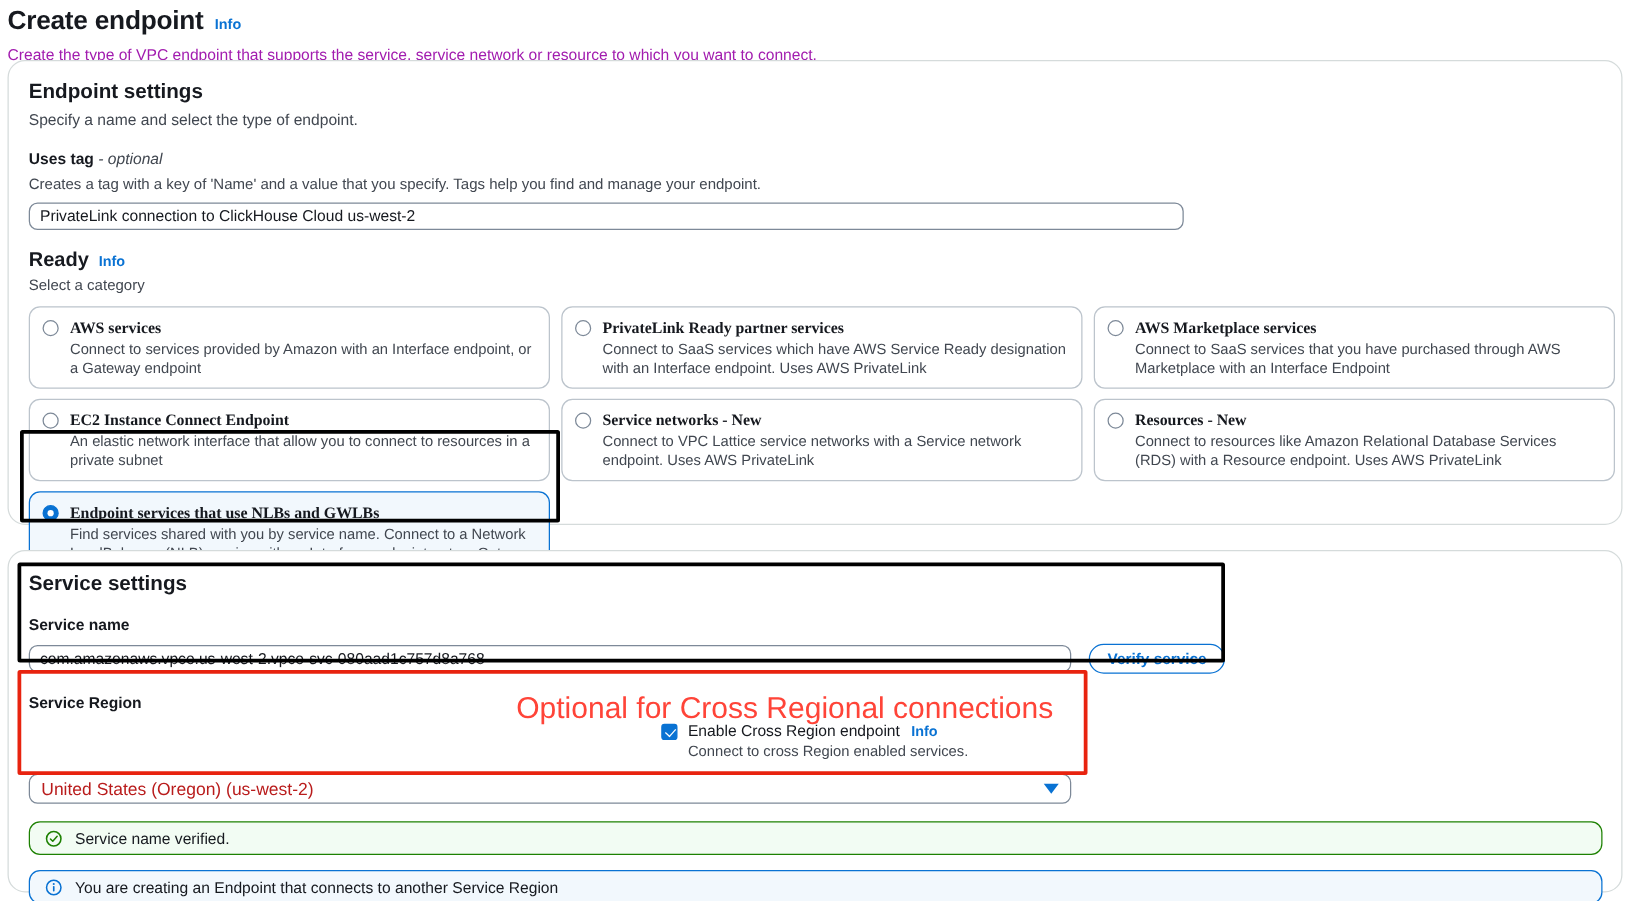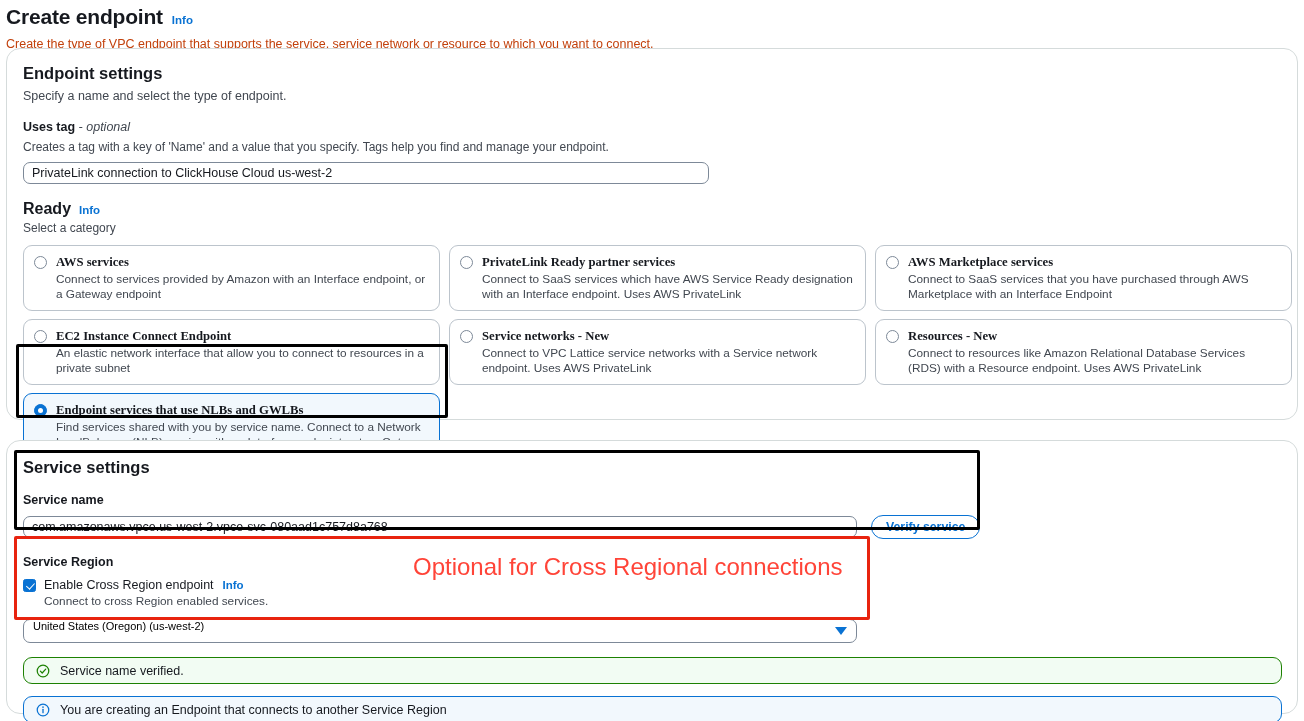--- a/index.html
+++ b/index.html
@@ -18,21 +18,21 @@
   .page-title-row { display: flex; align-items: baseline; gap: 9px; }
   .page-title {
     font-size: 21px; font-weight: bold; letter-spacing: -0.2px;
     color: #16191f; line-height: 26px;
   }
   .info-link {
     font-size: 11.5px; color: #0972d3; font-weight: bold;
     text-decoration: none; cursor: pointer;
   }
   .page-subtitle {
-    font-size: 12.5px; color: #c2410c; margin-top: 6px; line-height: 17px;
+    font-size: 12.5px; color: #a21caf; margin-top: 6px; line-height: 17px;
   }
 
   
   .panel {
     position: absolute;
     background: #ffffff;
     border: 1px solid #d5dbdb;
     border-radius: 14px;
   }
   #endpoint-settings-panel { left: 6px; top: 48px; width: 1292px; height: 372px; }
@@ -157,21 +157,21 @@
     color: #0972d3;
     font-family: "Liberation Sans", sans-serif;
     font-size: 12.3px;
     font-weight: bold;
     padding: 0 14px;
     cursor: pointer;
     line-height: 22px;
     white-space: nowrap;
   }
 
-  .checkbox-row { display: flex; gap: 8px; align-items: flex-start; }
+  .checkbox-row { display: flex; gap: 8px; align-items: flex-start; justify-content: center; }
   .checkbox-box {
     flex: 0 0 auto;
     width: 13px; height: 13px;
     border-radius: 2.5px;
     background: #0972d3;
     border: 1px solid #0972d3;
     position: relative;
     margin-top: 2px;
   }
   .checkbox-box::after {
@@ -189,24 +189,24 @@
   .cb-desc {
     font-size: 11.8px; color: #414750; line-height: 15px; margin-top: 1px;
   }
 
   .select-box {
     position: relative;
     height: 24px;
     border: 1px solid #7d8998;
     border-radius: 7px;
     background: #ffffff;
-    display: flex; 
+    display: flex; align-items: center;
     padding: 0 9px;
-    font-size: 11px;
-    color: #000000;
+    font-size: 14px;
+    color: #b91c1c;
     cursor: pointer;
   }
   .select-caret {
     position: absolute; right: 9px; top: 50%; transform: translateY(-50%);
     width: 0; height: 0;
     border-left: 6px solid transparent;
     border-right: 6px solid transparent;
     border-top: 8px solid #0972d3;
   }
 
@@ -247,21 +247,21 @@
     <div class="panel-inner">
       <div class="section-title">Endpoint settings</div>
       <div class="section-desc">Specify a name and select the type of endpoint.</div>
 
       <div style="margin-top:14px;">
         <div class="field-label">
           <span>Uses tag</span>
           <span class="optional">- optional</span>
         </div>
         <div class="field-desc">Creates a tag with a key of 'Name' and a value that you specify. Tags help you find and manage your endpoint.</div>
-        <input class="text-input" style="width: 686px; margin-top: 7px;" value="PrivateLink connection to ClickHouse Cloud us-west-2" placeholder="Name">
+        <input class="text-input" style="width: 924px; margin-top: 7px;" value="PrivateLink connection to ClickHouse Cloud us-west-2" placeholder="Name">
       </div>
 
       <div style="margin-top:15px;">
         <div class="type-head-row">
           <span class="type-head">Ready</span>
           <a class="info-link">Info</a>
         </div>
         <div class="type-sub">Select a category</div>
       </div>
 

